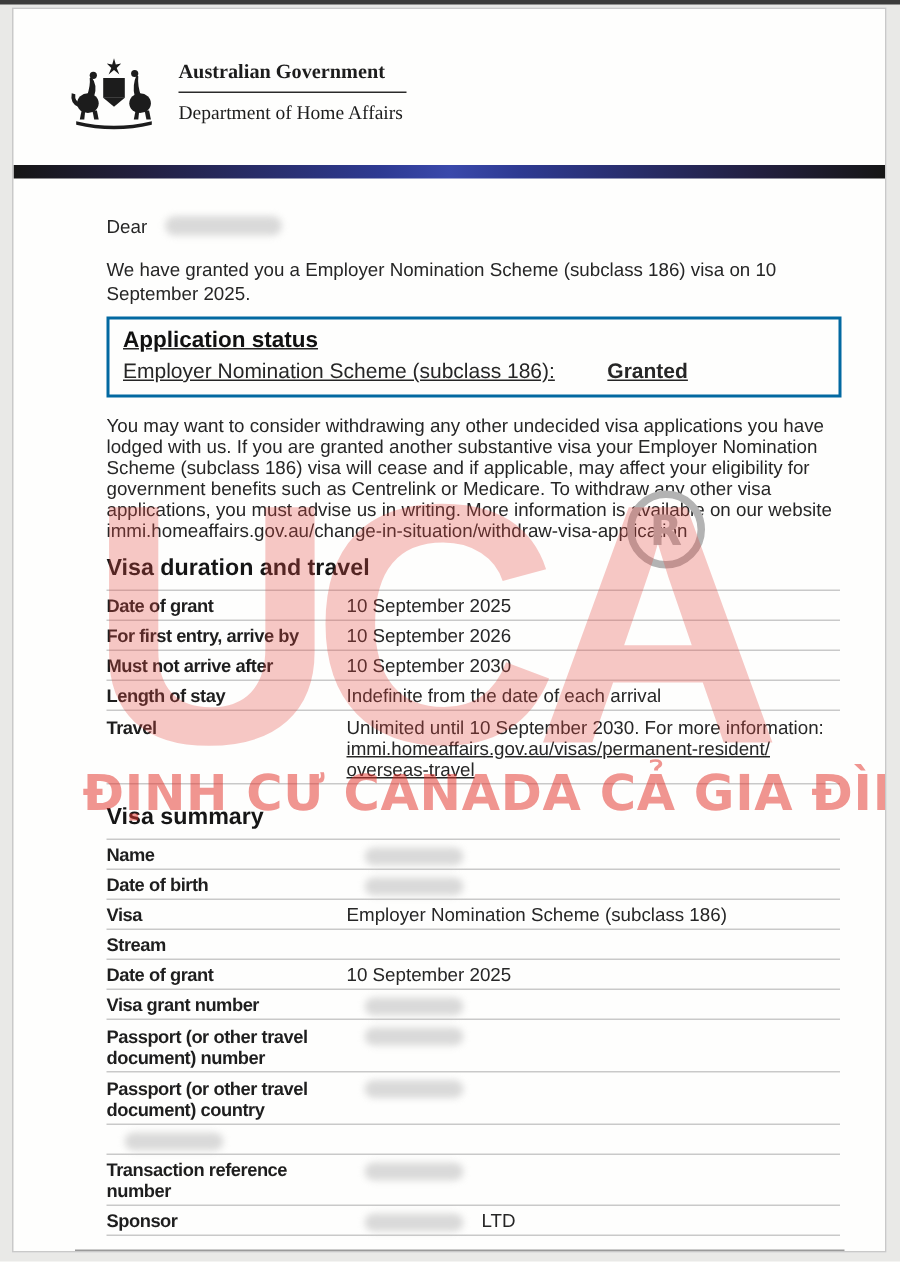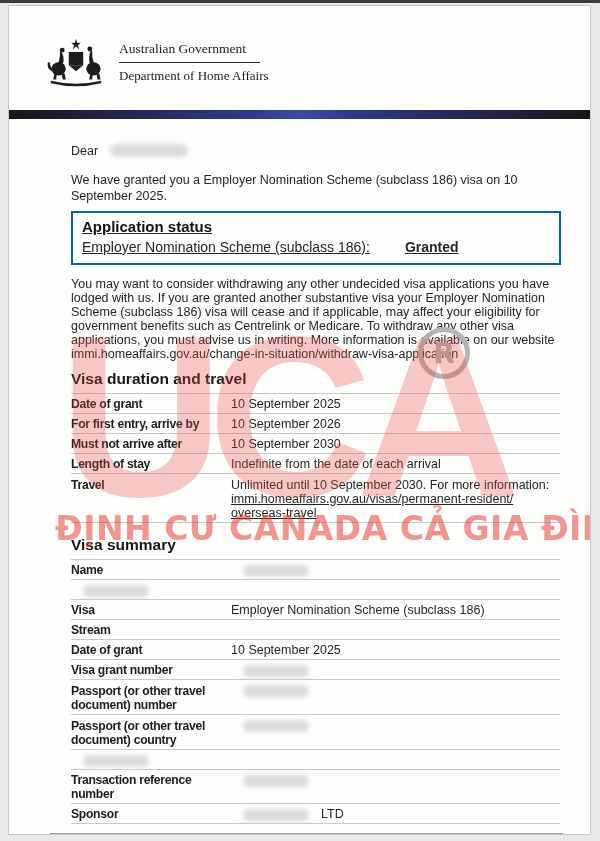--- a/index.html
+++ b/index.html
@@ -12,21 +12,21 @@
   .photo-edge-top{position:absolute;top:0;left:0;right:0;height:3px;background:#3c3c3c;}
   .page{
     position:absolute;left:8px;top:5px;width:583px;height:830px;
     background:#fefefd;border:1px solid #c9c9c9;box-sizing:border-box;
     overflow:hidden;
   }
   
   .gov-header{display:flex;align-items:flex-start;margin:27px 0 0 37px;}
   .crest{width:60px;height:56px;flex:0 0 auto;}
   .gov-text{margin-left:13px;padding-top:6px;font-family:"Liberation Serif", serif;color:#1d1d1d;}
-  .gov-name{font-size:13.5px;font-weight:normal;padding-bottom:5px;border-bottom:1.5px solid #2a2a2a;display:inline-block;padding-right:14px;}
+  .gov-name{font-size:13.5px;font-weight:bold;padding-bottom:5px;border-bottom:1.5px solid #2a2a2a;display:inline-block;padding-right:14px;}
   .dept-name{font-size:13px;font-weight:normal;margin-top:5px;}
   .header-bar{
     margin-top:21px;height:9px;width:100%;
     background:linear-gradient(90deg,#161616 0%,#221f3e 14%,#2e3a92 42%,#3a49ab 50%,#2e3a92 58%,#221f3e 86%,#161616 100%);
   }
   
   .content{padding:0 28px 6px 62px;color:#262626;font-size:12.5px;}
   .salutation{margin-top:24px;display:flex;align-items:center;height:15px;}
   .redact{
     display:inline-block;background:#c6c6c6;border-radius:8px;
@@ -159,20 +159,21 @@
       </div>
     </div>
 
     <div class="section-title" style="margin-top:13px;">Visa summary</div>
     <div class="vtable">
       <div class="vrow">
         <div class="vlabel">Name</div>
         <div class="vvalue"><span class="redact"></span></div>
       </div>
       <div class="vrow">
+        <div class="vlabel">Date of birth</div>
         <div class="vvalue"><span class="redact"></span></div>
       </div>
       <div class="vrow">
         <div class="vlabel">Visa</div>
         <div class="vvalue">Employer Nomination Scheme (subclass 186)</div>
       </div>
       <div class="vrow">
         <div class="vlabel">Stream</div>
       </div>
       <div class="vrow">

